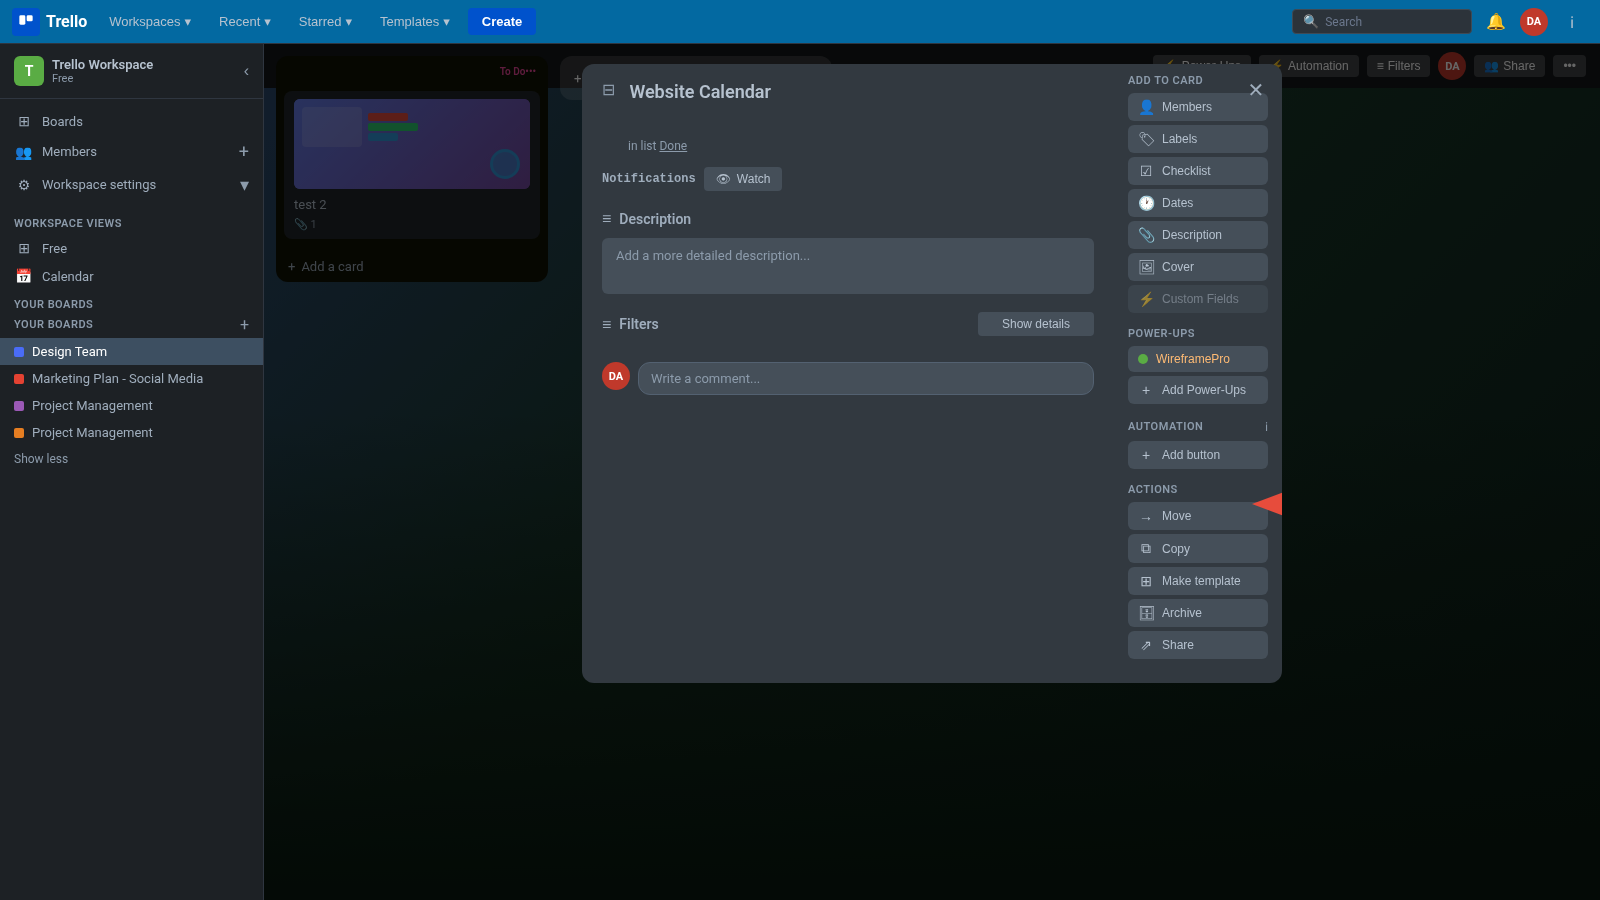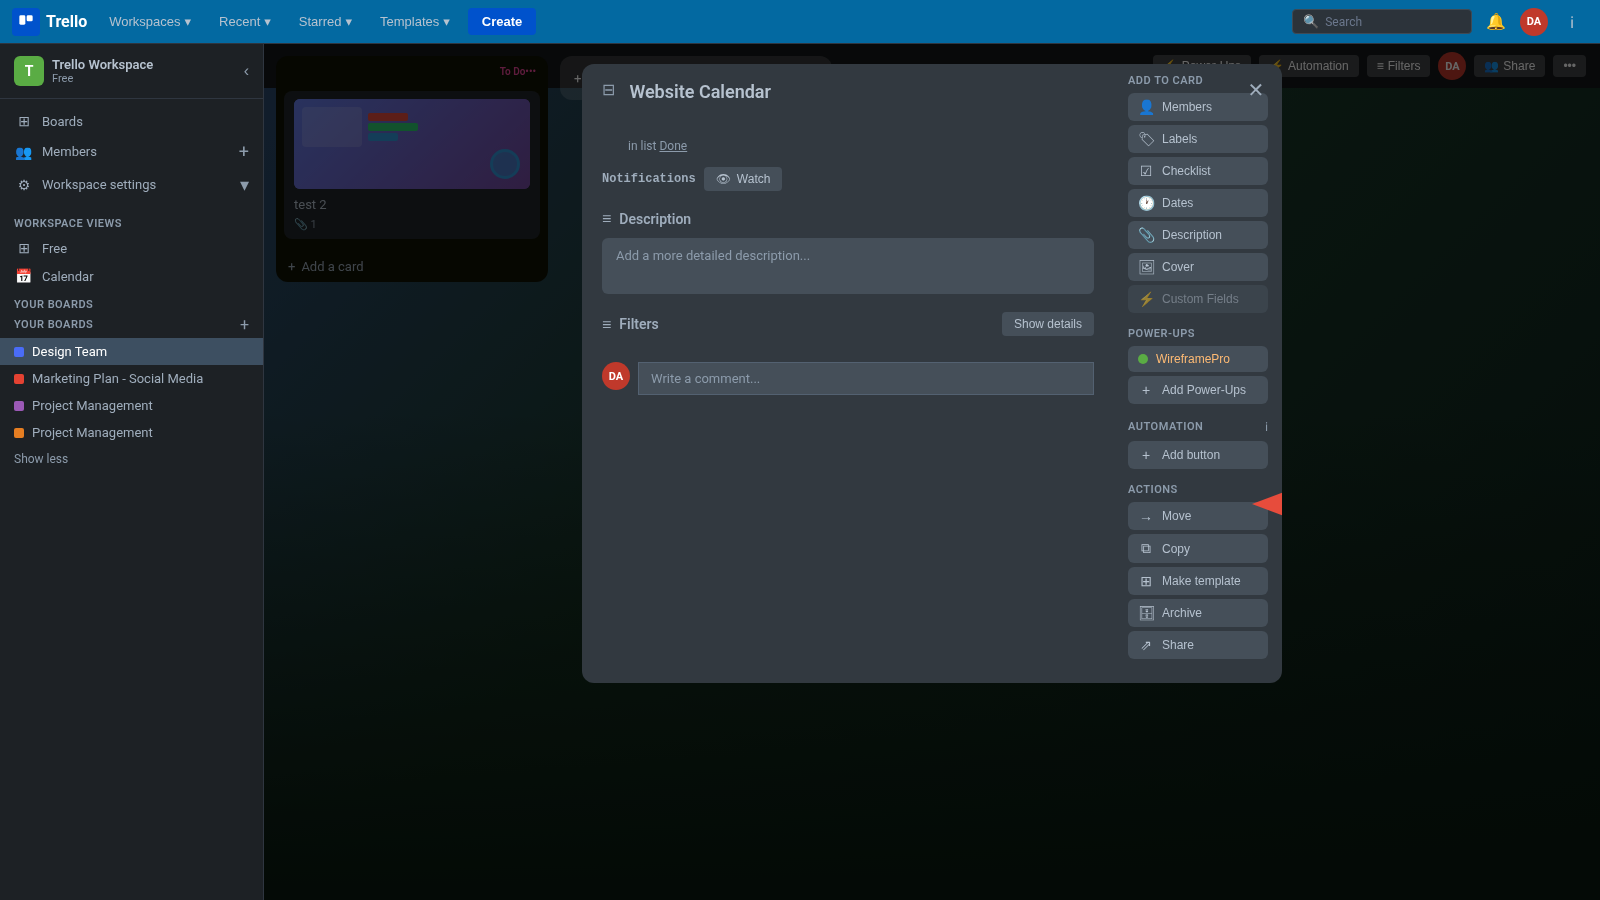--- a/index.html
+++ b/index.html
@@ -139,24 +139,24 @@
 
     .notifications-row { display: flex; align-items: center; gap: 8px; margin-bottom: 18px; }
     .notifications-label { font-size: 12px; color: #9fadbc; font-weight: 600; font-family: Liberation Mono, monospace; }
     .watch-btn { background: #454f59; border: none; color: #b6c2cf; padding: 5px 12px; border-radius: 4px; font-size: 12px; cursor: pointer; display: flex; align-items: center; gap: 6px; }
 
     .description-section { margin-bottom: 18px; }
     .description-placeholder { background: #454f59; border-radius: 6px; padding: 10px 14px; font-size: 13px; color: #8c9bab; cursor: pointer; min-height: 56px; }
 
     .activity-section { margin-bottom: 10px; }
     .activity-header-row { display: flex; align-items: center; justify-content: space-between; margin-bottom: 12px; }
-    .show-details-btn { background: #454f59; border: none; color: #b6c2cf; padding: 5px 12px; border-radius: 4px; font-size: 12px; cursor: pointer; }
+    .show-details-btn { background: #454f59; border: none; color: #b6c2cf; padding: 5px 24px; border-radius: 4px; font-size: 12px; cursor: pointer; }
     .comment-row { display: flex; align-items: flex-start; gap: 8px; }
     .comment-avatar { width: 28px; height: 28px; border-radius: 50%; background: #c0392b; display: flex; align-items: center; justify-content: center; color: white; font-size: 11px; font-weight: bold; flex-shrink: 0; }
-    .comment-input { flex: 1; background: #454f59; border: 1px solid #536171; border-radius: 0; padding: 8px 12px; font-size: 13px; color: #8c9bab; cursor: text; }
+    .comment-input { flex: 1; background: #454f59; border: 1px solid #536171; border-radius: 12px; padding: 8px 12px; font-size: 13px; color: #8c9bab; cursor: text; }
 
     
     .ms-section { margin-bottom: 14px; }
     .ms-label { font-size: 11px; color: #8c9bab; font-weight: 600; text-transform: uppercase; letter-spacing: 0.5px; margin-bottom: 6px; }
     .ms-btn { display: flex; align-items: center; gap: 8px; background: #454f59; border: none; color: #b6c2cf; padding: 6px 10px; border-radius: 6px; font-size: 12px; cursor: pointer; width: 100%; margin-bottom: 4px; text-align: left; }
     .ms-btn-icon { font-size: 14px; width: 16px; text-align: center; flex-shrink: 0; }
     .ms-btn.disabled { opacity: 0.5; cursor: default; }
 
     .power-ups-label { font-size: 11px; color: #8c9bab; font-weight: 600; text-transform: uppercase; letter-spacing: 0.5px; margin-bottom: 6px; margin-top: 14px; }
     .wireframe-btn { display: flex; align-items: center; gap: 8px; background: #454f59; border: none; color: #fdba74; padding: 6px 10px; border-radius: 6px; font-size: 12px; cursor: pointer; width: 100%; margin-bottom: 4px; text-align: left; }

